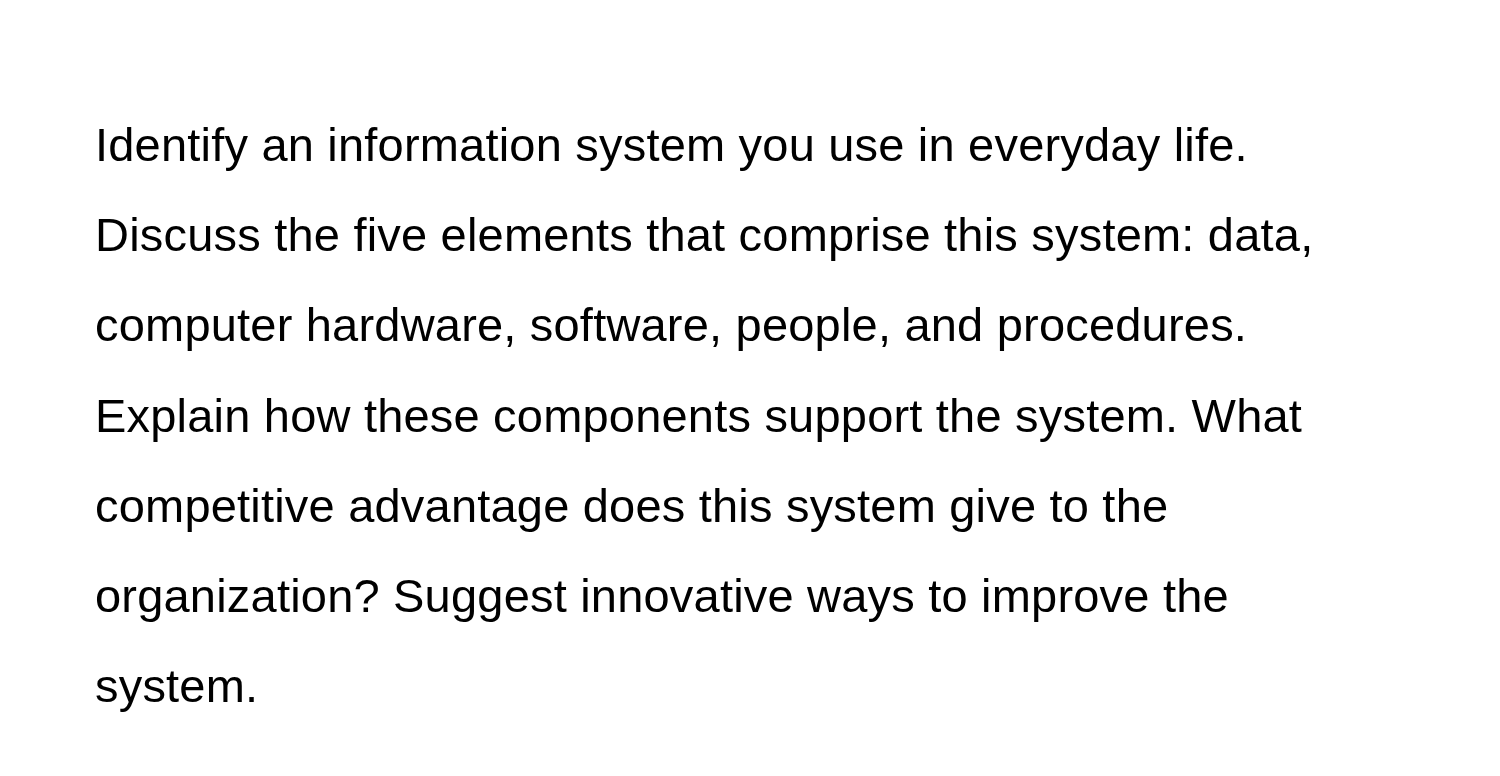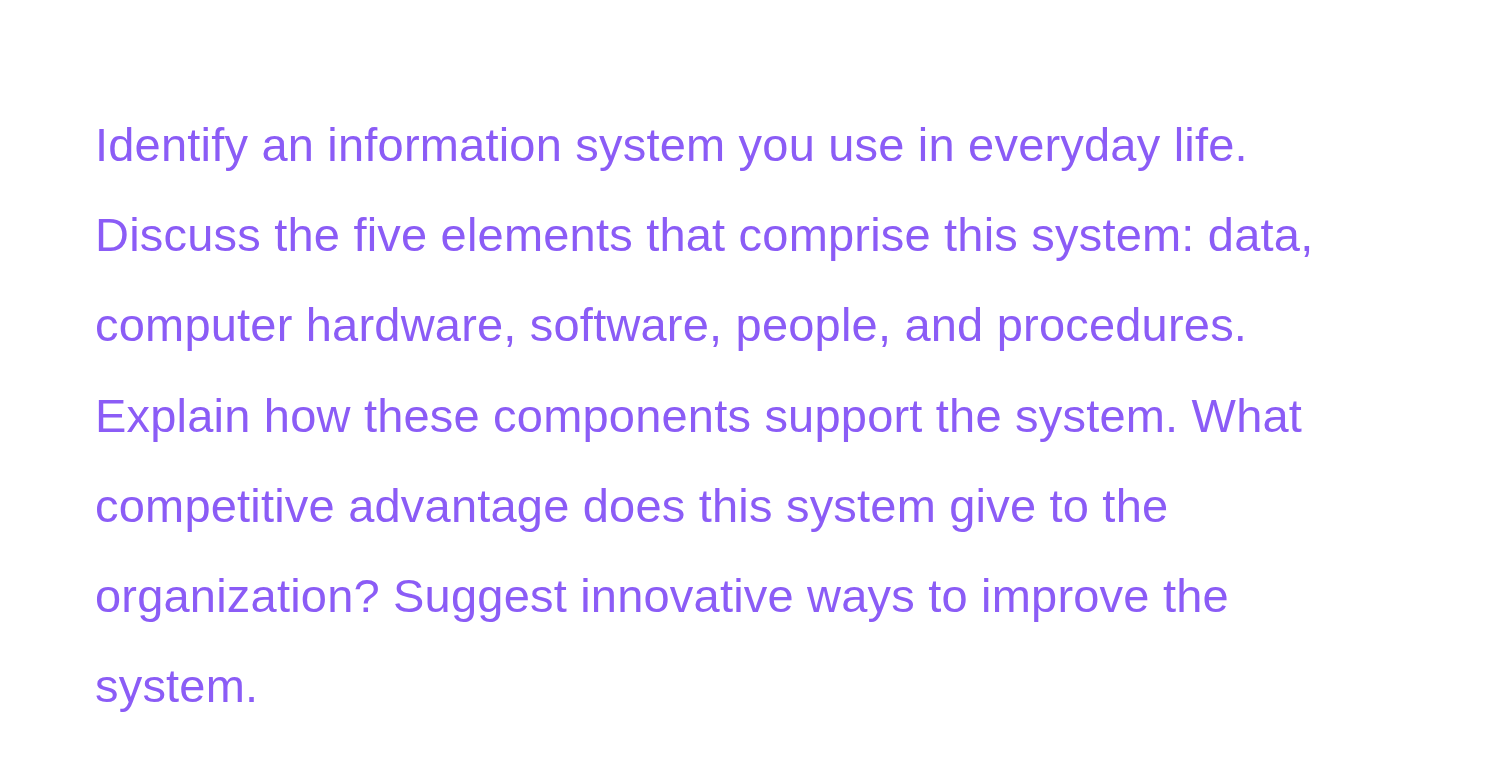--- a/index.html
+++ b/index.html
@@ -14,21 +14,21 @@
       font-family: -apple-system, BlinkMacSystemFont, "Segoe UI", Helvetica, Arial, sans-serif;
     }
     .document-page {
       width: 100%;
       height: 100%;
       padding: 100px 95px 60px 95px;
     }
     .body-text {
       font-size: 47px;
       line-height: 1.92;
-      color: #8b5cf6;
+      color: #000000;
       font-weight: 400;
       letter-spacing: 0.2px;
     }
   </style>
 </head>
 <body>
 
 <div class="document-page">
   <p class="body-text">Identify an information system you use in everyday life. Discuss the five elements that comprise this system: data, computer hardware, software, people, and procedures. Explain how these components support the system. What competitive advantage does this system give to the organization? Suggest innovative ways to improve the system.</p>
 </div>

